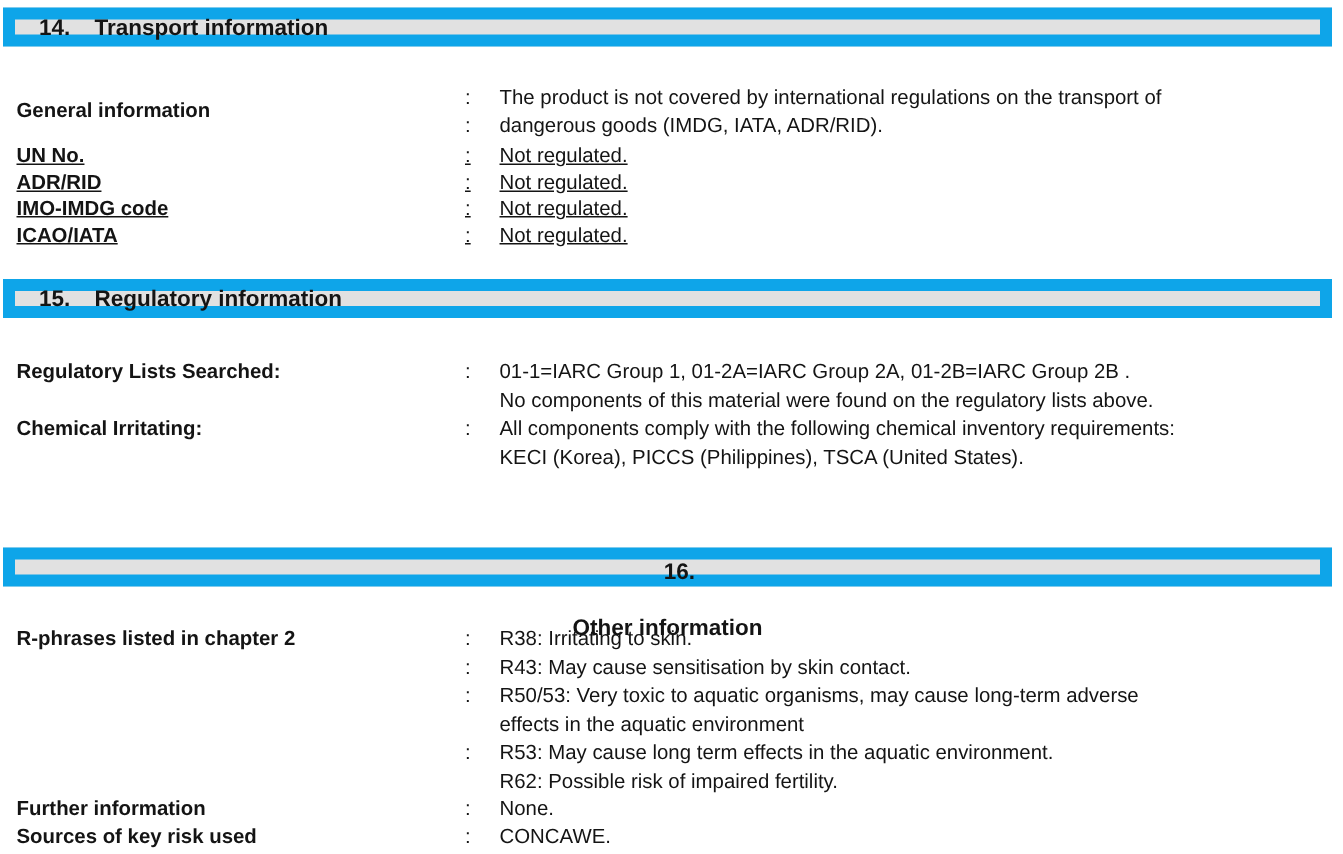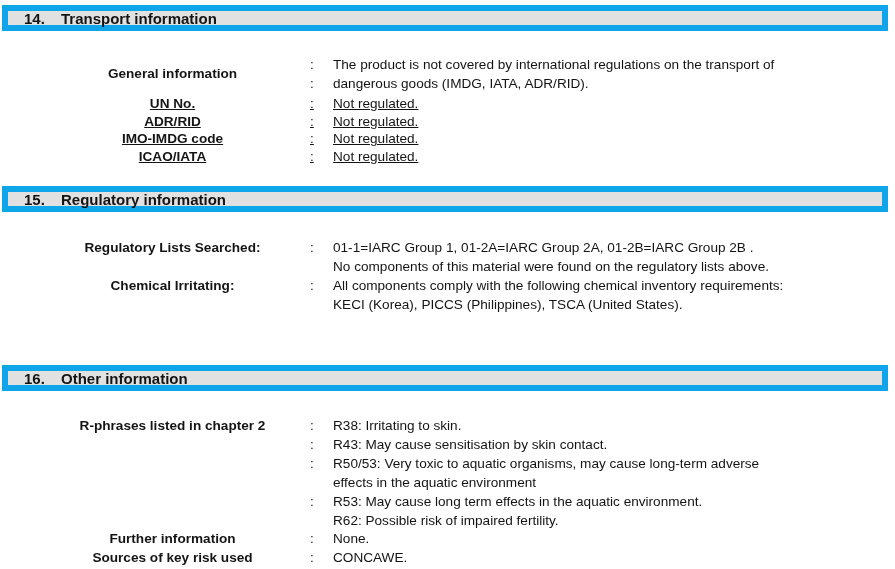--- a/index.html
+++ b/index.html
@@ -2,32 +2,32 @@
 <html><head>
 <meta charset="utf-8">
 <style>
   html,body{margin:0;padding:0;background:#ffffff;}
   .page{
     position:relative;width:895px;height:569px;background:#ffffff;overflow:hidden;
     font-family:"Liberation Sans","DejaVu Sans",sans-serif;color:#141414;
   }
   .section-bar{
     position:absolute;left:2px;width:886px;height:26px;box-sizing:border-box;
-    background:#e1e1e1;border:6px solid #0ea5e9;
+    background:#e1e1e1;border:8px solid #0ea5e9;
     display:flex;align-items:center;font-weight:bold;font-size:15px;
   }
   .section-bar .num{margin-left:16px;flex:0 0 37px;}
   .section-bar .ttl{flex:0 0 auto;white-space:nowrap;}
   .section-content{
     position:absolute;left:0;width:895px;font-size:13.6px;line-height:18.6px;
   }
   .row{display:flex;align-items:flex-start;}
   .label{
-    flex:0 0 310px;box-sizing:border-box;padding-left:35px;
-    font-weight:bold;white-space:nowrap;text-align:center;
+    flex:0 0 310px;box-sizing:border-box;padding-left:11px;
+    font-weight:bold;white-space:nowrap;
   }
   .lines{flex:1 1 auto;min-width:0;}
   .line{display:flex;}
   .colon{flex:0 0 23px;}
   .val{white-space:nowrap;}
   
   .sec-0 .row:first-child{align-items:center;margin-bottom:2px;}
   .sec-0 .row:not(:first-child){line-height:17.6px;text-decoration:underline;}
   .sec-1 .row:first-child{margin-bottom:1px;}
   .sec-2 .section-content{line-height:18.9px;}
@@ -124,21 +124,21 @@
   </div>
             <div class="line">
     <span class="colon"></span>
     <span class="val">KECI (Korea), PICCS (Philippines), TSCA (United States).</span>
   </div>
           </div>
   </div>
       </div>
   </div>
     <div class="section sec-2">
-    <div class="section-bar" style="top: 365px;">
+    <div class="section-bar" style="top: 365px; flex-direction: column;">
       <span class="num">16.</span>
       <span class="ttl">Other information</span>
     </div>
     <div class="section-content" style="top: 417px;">
         <div class="row">
     <div class="label">R-phrases listed in chapter 2</div>
     <div class="lines">
             <div class="line">
     <span class="colon">:</span>
     <span class="val">R38: Irritating to skin.</span>

